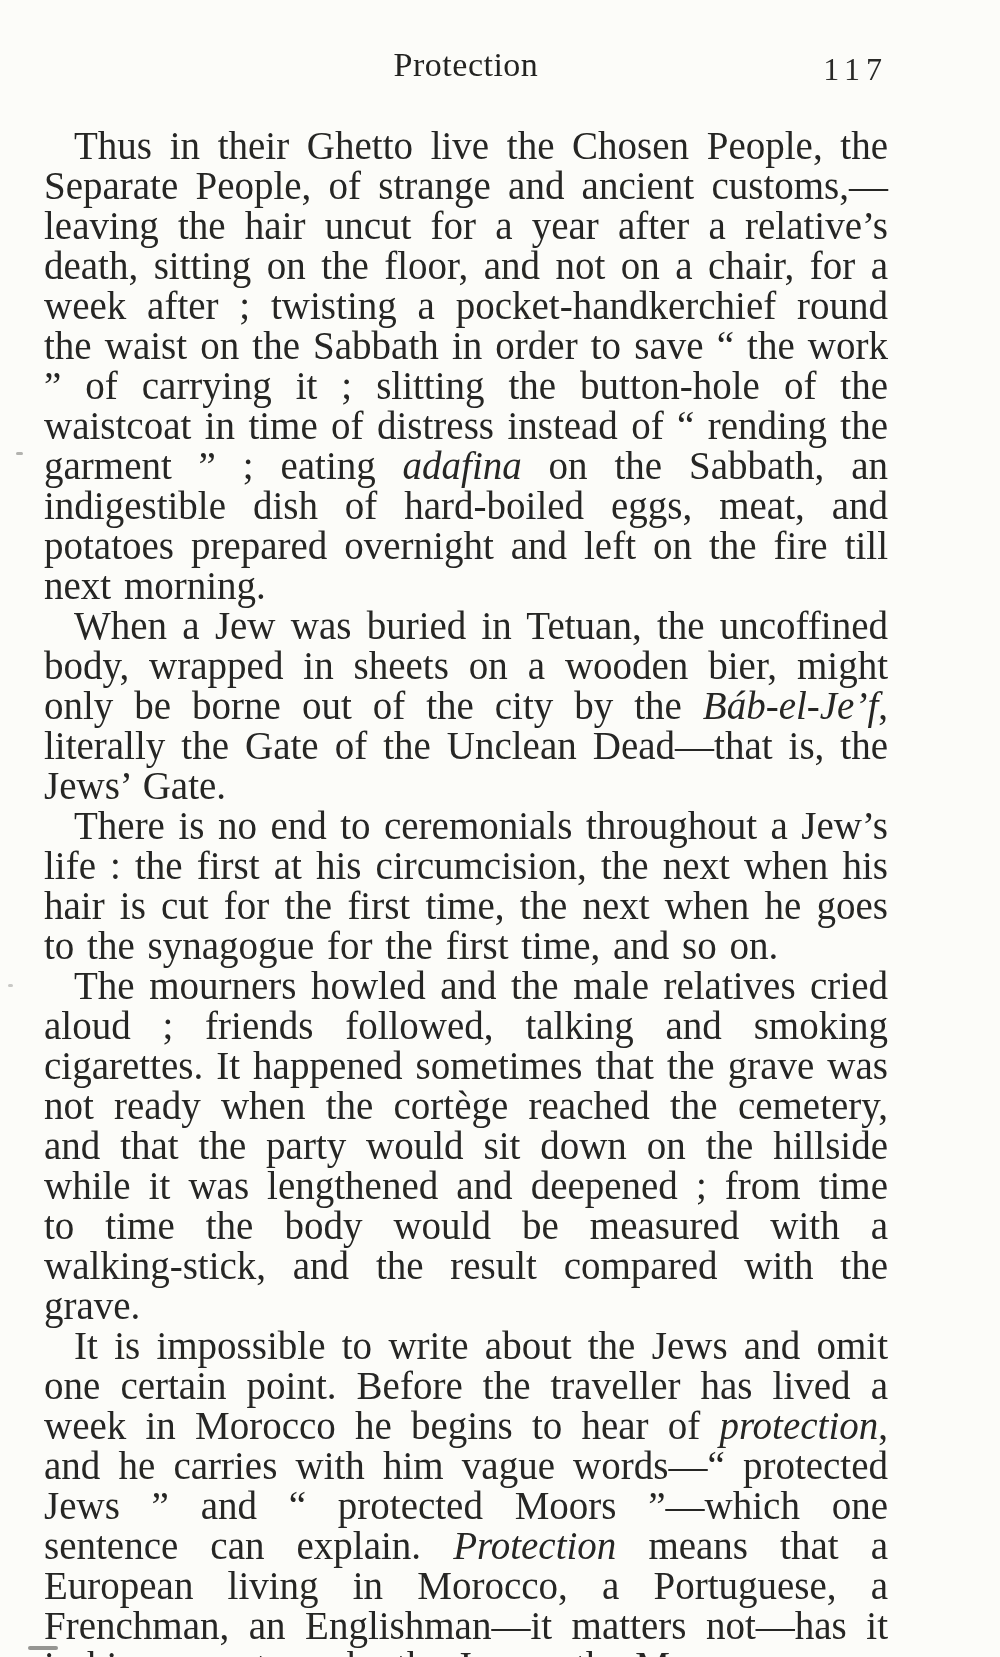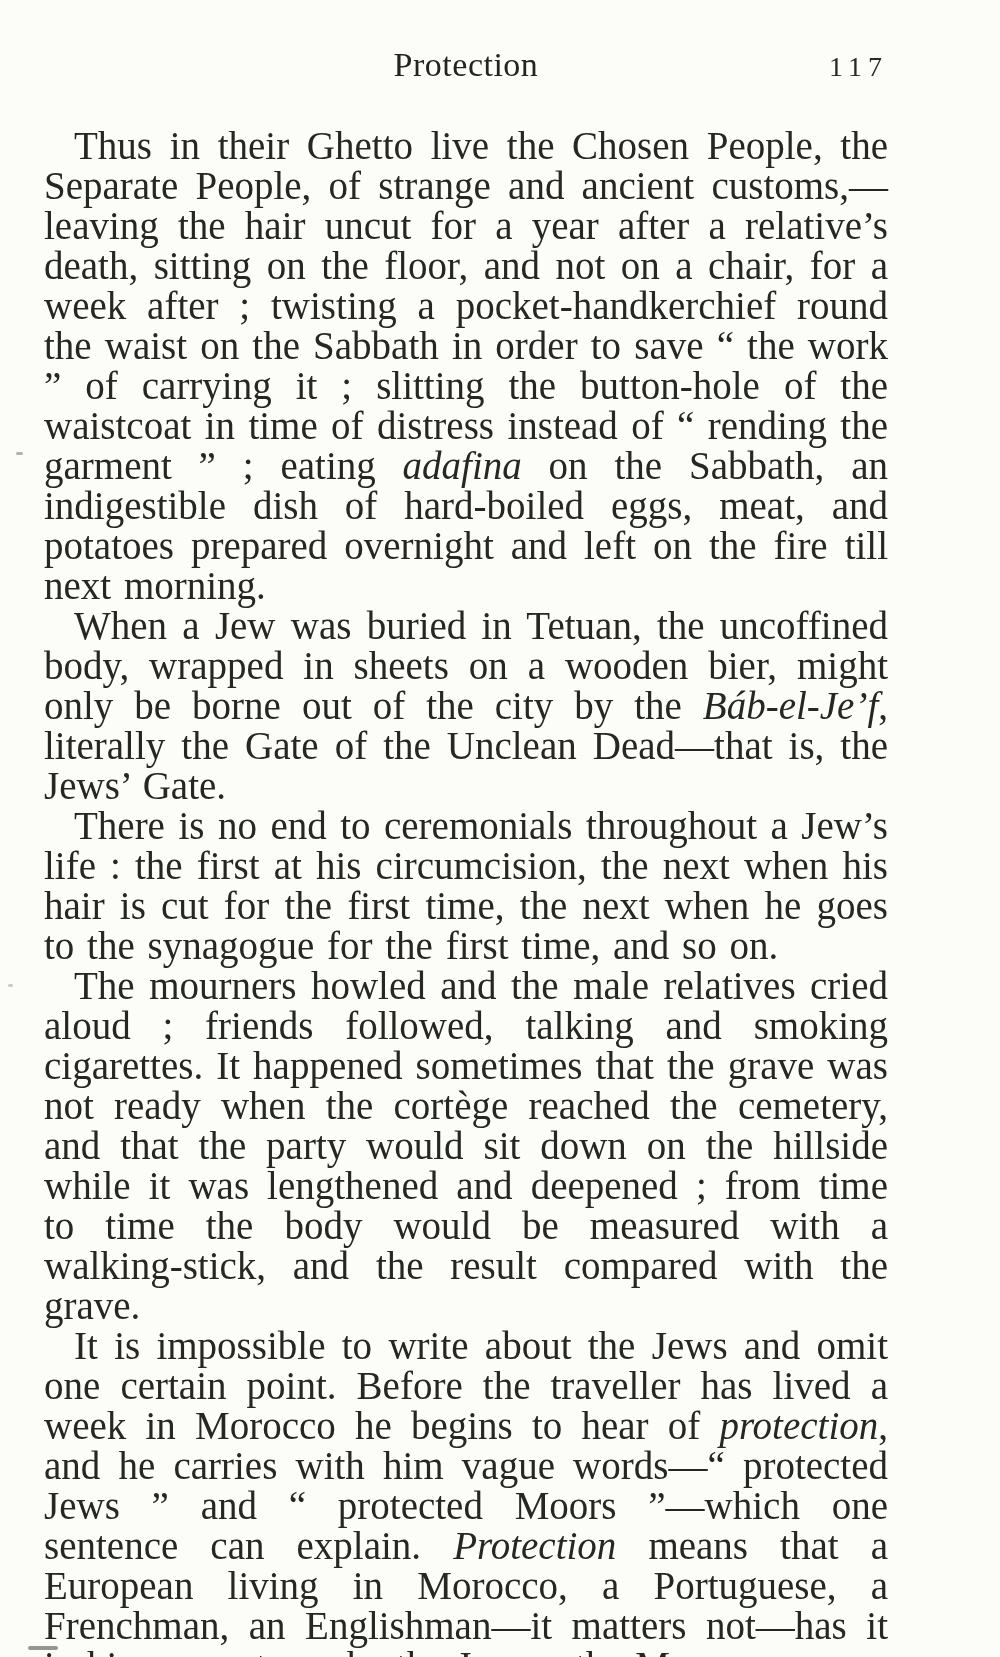--- a/index.html
+++ b/index.html
@@ -33,21 +33,21 @@
     top: 0;
     text-align: center;
     font-size: 34px;
     letter-spacing: 0.5px;
     color: #232321;
   }
   .page-number {
     position: absolute;
     right: 0;
     top: 5px;
-    font-size: 28px;
+    font-size: 32px;
     letter-spacing: 6px;
     color: #2a2a28;
     text-align: right;
   }
   .page-body {
     font-size: 39px;
     line-height: 40px;
     text-align: justify;
     word-spacing: 3px;
   }

